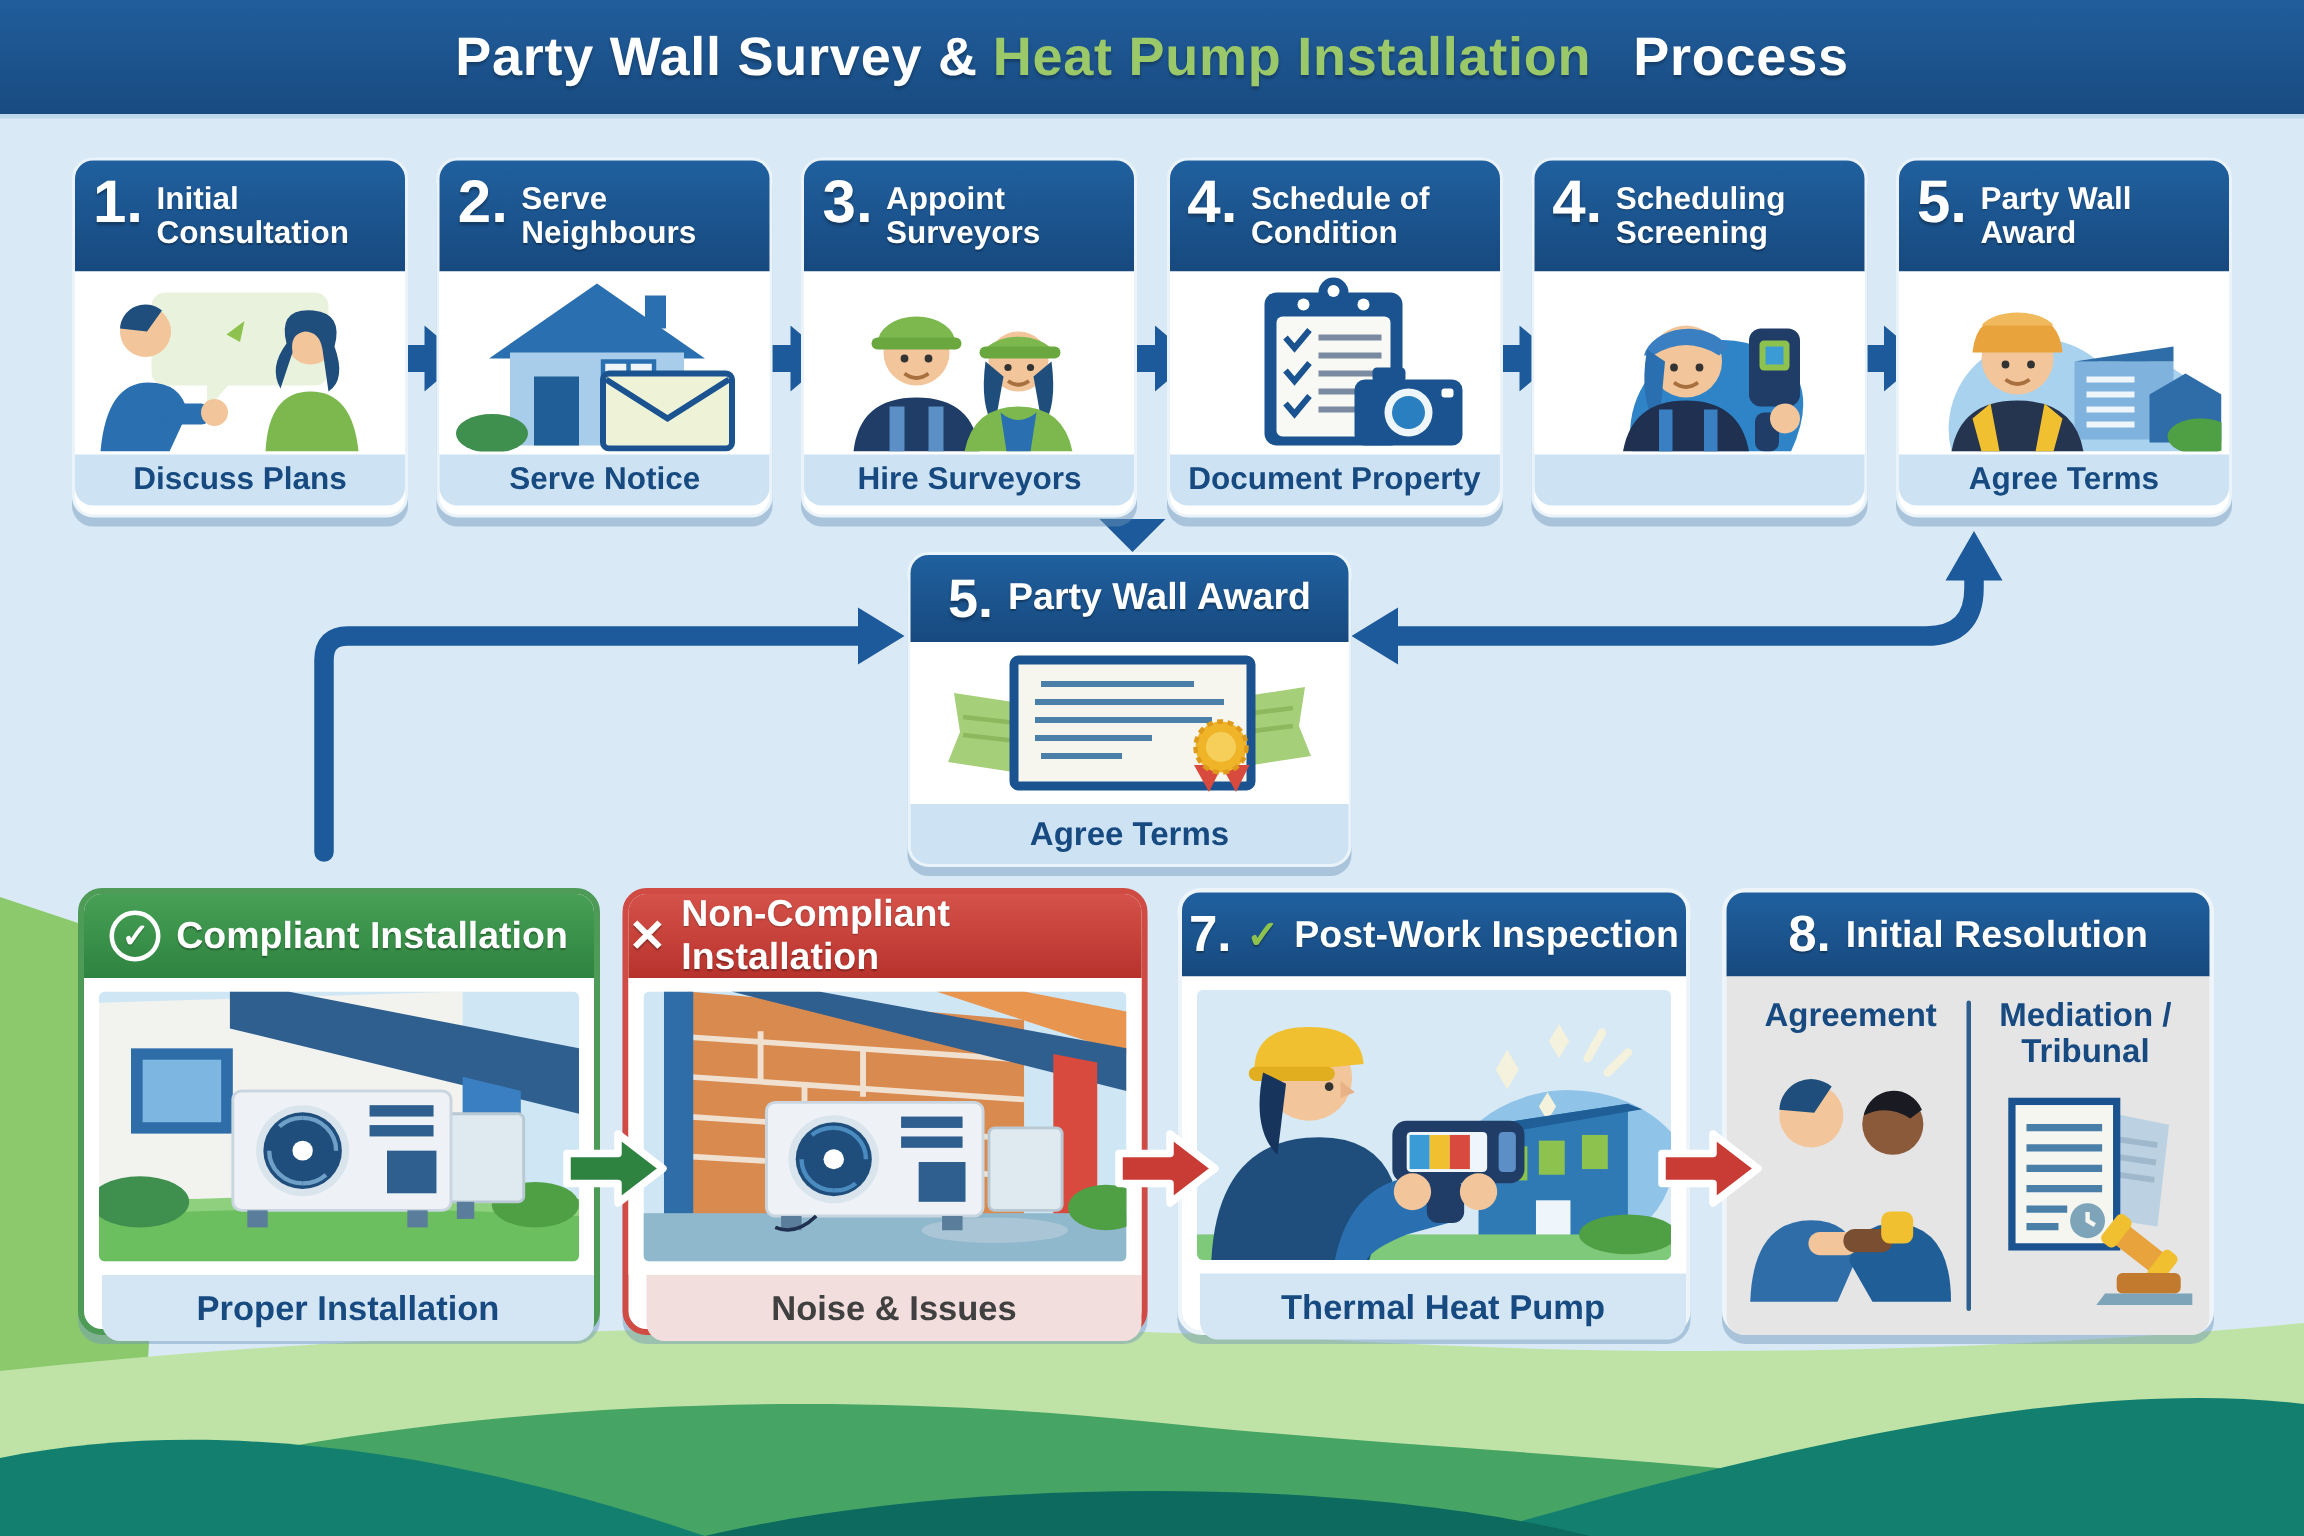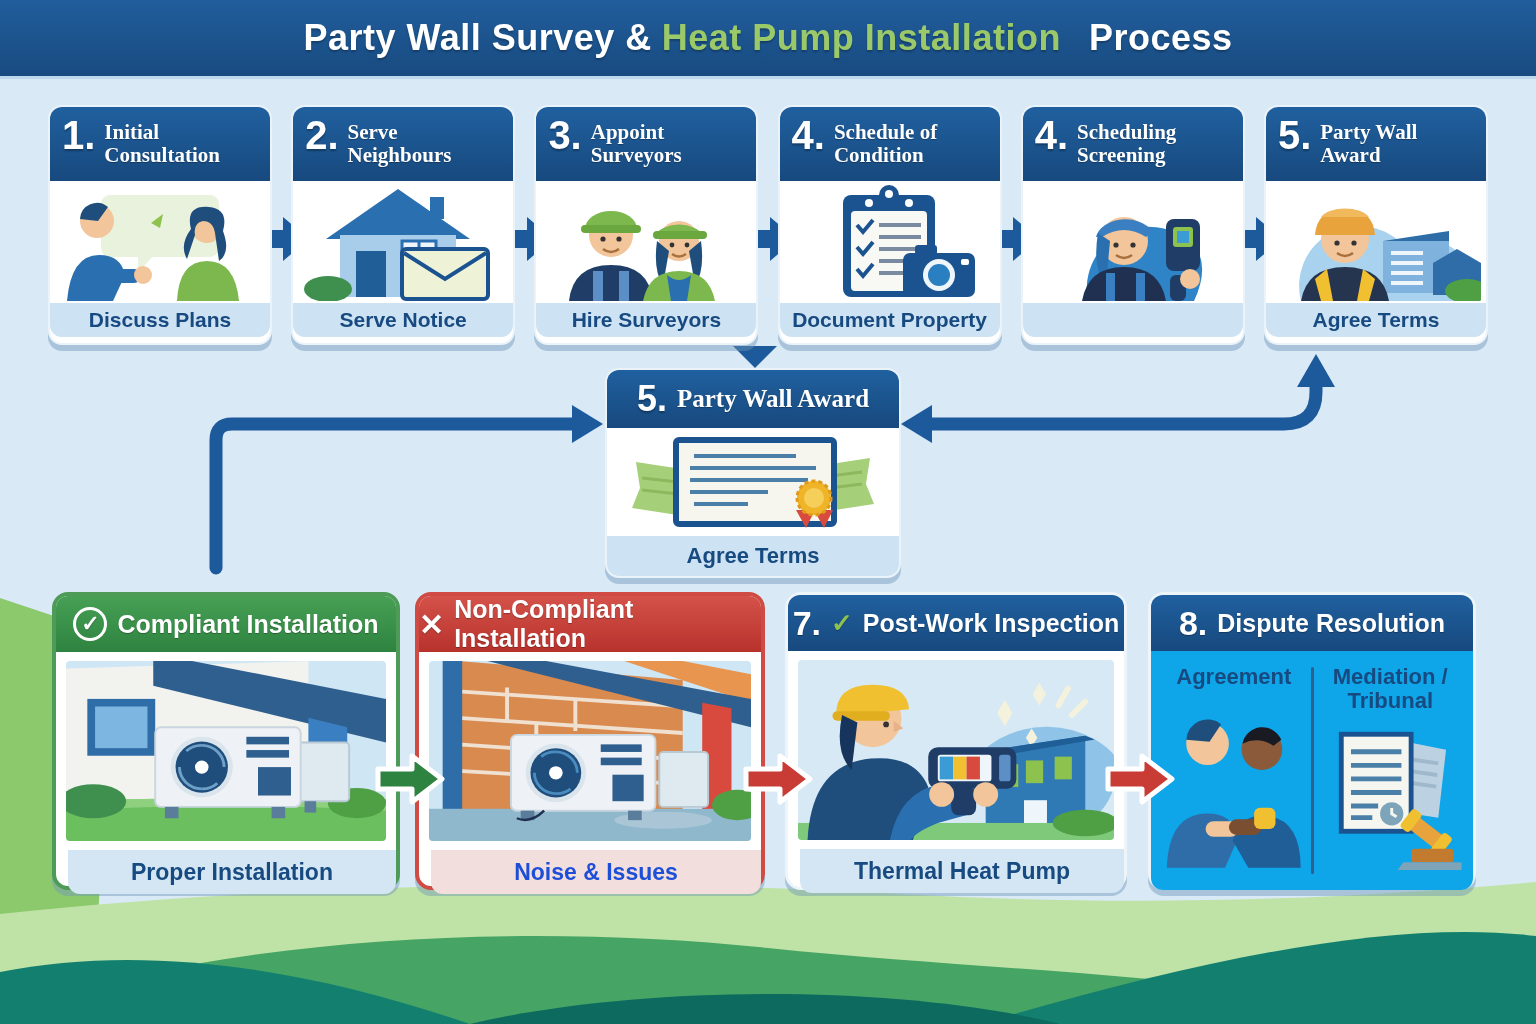--- a/index.html
+++ b/index.html
@@ -18,21 +18,21 @@
 
   
   .bg-decor { position:absolute; inset:0; z-index:0; }
 
   
   .step-card { position:relative; width:224px; height:240px; background:#ffffff; border-radius:14px;
     border:2px solid #eaf3fa; box-shadow:0 6px 0 rgba(110,150,185,.45); z-index:3; }
   .sc-header { height:74px; background:linear-gradient(#20609f,#17497e); border-radius:12px 12px 0 0;
     display:flex; align-items:flex-start; gap:9px; padding:9px 10px 0 12px; color:#fff; }
   .sc-num { font-size:40px; font-weight:bold; line-height:.95; text-shadow:0 2px 2px rgba(0,0,0,.3); }
-  .sc-title { font-size:21px; font-weight:bold; line-height:1.1; padding-top:5px; text-shadow:0 1px 1px rgba(0,0,0,.3);font-family:Liberation Serif, serif; }
+  .sc-title { font-size:21px; font-weight:bold; line-height:1.1; padding-top:5px; text-shadow:0 1px 1px rgba(0,0,0,.3); }
   .sc-body { height:122px; display:flex; align-items:center; justify-content:center; overflow:hidden; background:#fff; }
   .sc-body svg { display:block; }
   .sc-footer { height:34px; background:#cde2f2; border-radius:0 0 12px 12px; color:#174a80;
     font-weight:bold; font-size:21px; display:flex; align-items:center; justify-content:center; }
 
   .top-row { position:absolute; left:48px; top:105px; width:1440px; height:240px; display:flex;
     justify-content:space-between; z-index:3; }
   .top-arrow { position:absolute; top:112px; width:56px; height:44px; z-index:2; }
 
   
@@ -57,27 +57,27 @@
   .bc-header.blue  { background:linear-gradient(#20609f,#17497e); }
   .bc-num { font-size:34px; font-weight:bold; line-height:1; }
   .bc-check { color:#8dc24e; font-size:26px; font-weight:bold; }
   .hdr-circle { width:34px; height:34px; border:3px solid #fff; border-radius:50%; display:flex;
     align-items:center; justify-content:center; font-size:22px; font-weight:bold; color:#fff; }
   .hdr-x { font-size:30px; font-weight:bold; color:#fff; }
   .bc-body { height:198px; padding:9px 10px; background:#fff; }
   .bc-body svg { display:block; width:100%; height:100%; border-radius:4px; }
   .bc-footer { height:44px; background:#d4e6f3; border-radius:0 0 12px 12px; display:flex; align-items:center;
     justify-content:center; font-size:23px; font-weight:bold; color:#174a80;margin-left:12px; }
-  .bc-footer.redtxt { background:#f2dedd; color:#1d4ed8; }
+  .bc-footer.redtxt { background:#f2dedd; color:#404040; }
 
   #card-compliant { left:0; width:348px; height:298px; border:4px solid #4d9b57; }
   #card-noncompliant { left:363px; width:350px; height:298px; border:4px solid #cf4b43; }
   #card-inspection { left:733px; width:342px; height:298px; border:3px solid #eef5fa; }
   #card-dispute { left:1096px; width:328px; height:298px; border:3px solid #eef5fa; }
-  #card-dispute .bc-body { height:239px; background:#0ea5e9; border-radius:0 0 12px 12px; display:flex; padding:10px; }
+  #card-dispute .bc-body { height:239px; background:#e5e5e5; border-radius:0 0 12px 12px; display:flex; padding:10px; }
   .dx-col { flex:1; display:flex; flex-direction:column; align-items:center; }
   .dx-label { font-size:22px; font-weight:bold; color:#174a80; margin:4px 0 2px; text-align:center; line-height:1.1; }
   .dx-divider { width:3px; background:#2f5f8f; margin:6px 4px; border-radius:2px; }
   .dx-art { flex:1; width:100%; }
 
   .bottom-arrow { position:absolute; top:158px; width:72px; height:58px; z-index:4; }
 </style>
 </head>
 <body>
 
@@ -465,21 +465,21 @@
           <circle cx="150" cy="142" r="13" fill="#f2c59a"></circle>
             <circle cx="196" cy="142" r="13" fill="#f2c59a"></circle>
         </svg>
       </div>
       <div class="bc-footer">Thermal Heat Pump</div>
     </div>
 
     <div class="b-card" id="card-dispute">
       <div class="bc-header blue">
         <span class="bc-num">8.</span>
-        <span>Dispute Resolution</span>
+        <span>Initial Resolution</span>
       </div>
       <div class="bc-body">
         <div class="dx-col">
           <div class="dx-label">Agreement</div>
           <svg class="dx-art" viewBox="0 0 150 170">
             <circle cx="48" cy="42" r="22" fill="#f2c59a"></circle>
             <path d="M26 38 a22 22 0 0 1 36 -16 l-12 18 Z" fill="#1f4e7c"></path>
             <path d="M6 170 q2 -56 42 -56 q26 0 32 24 l-14 32 Z" fill="#2f6da8"></path>
             <circle cx="104" cy="48" r="21" fill="#8a5a3b"></circle>
             <path d="M84 42 a21 21 0 0 1 40 -4 l-8 6 q-16 -10 -32 -2 Z" fill="#1a1a22"></path>

